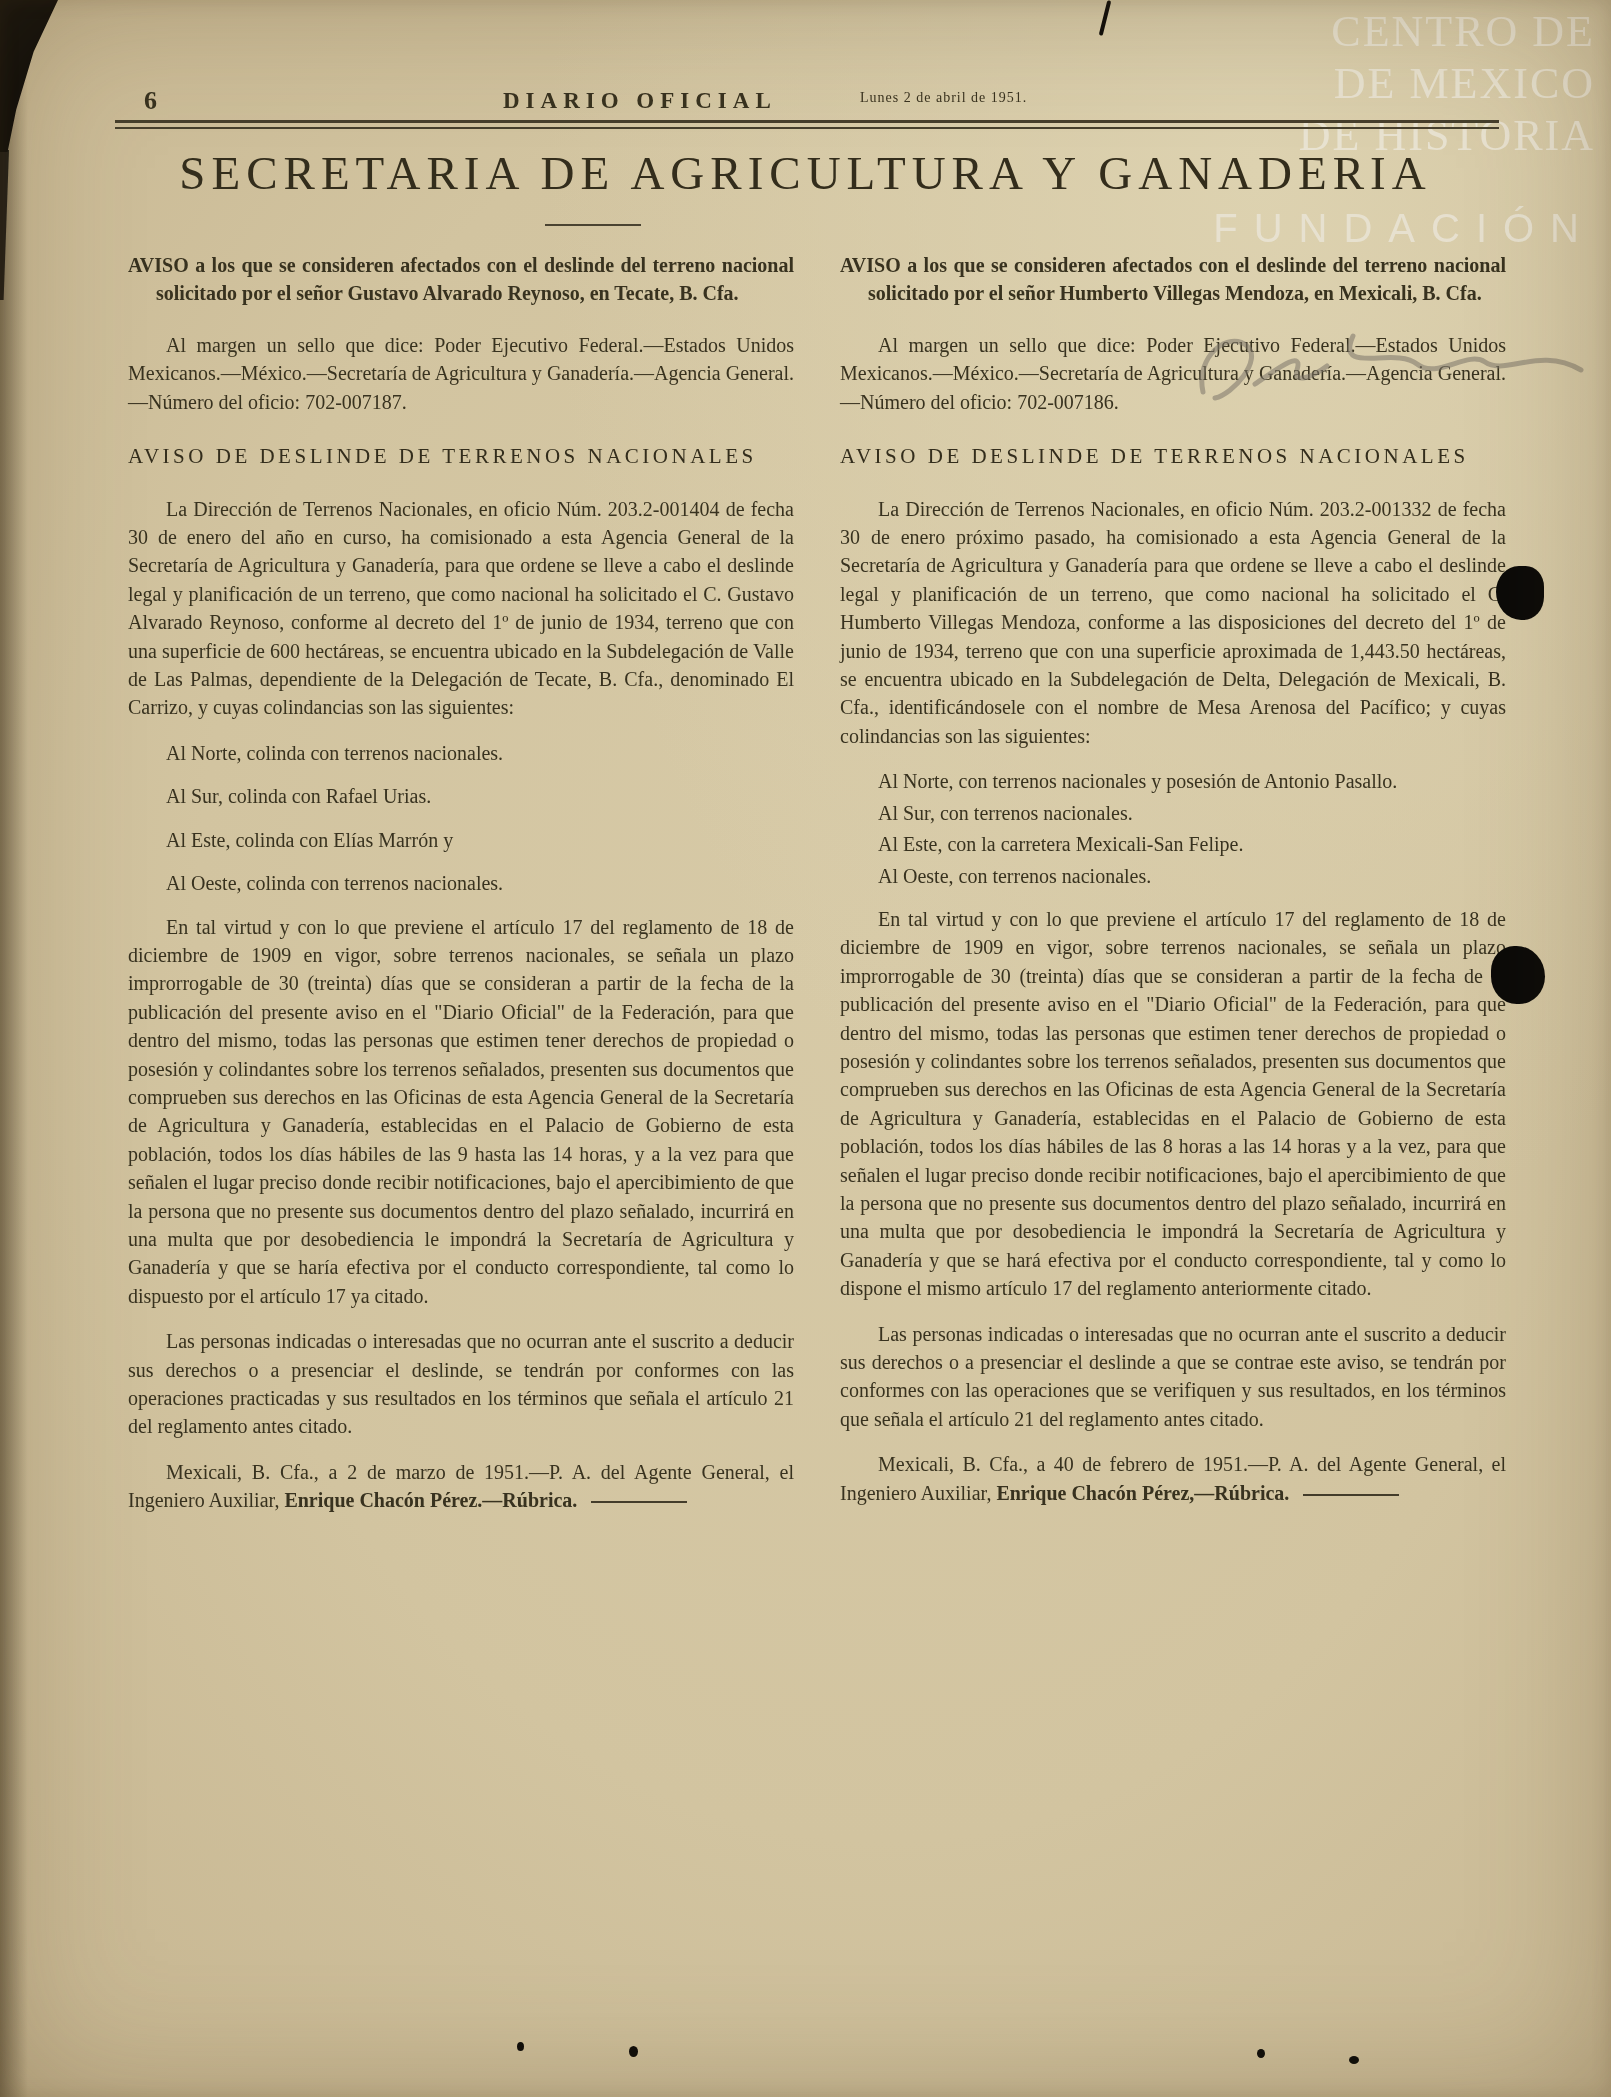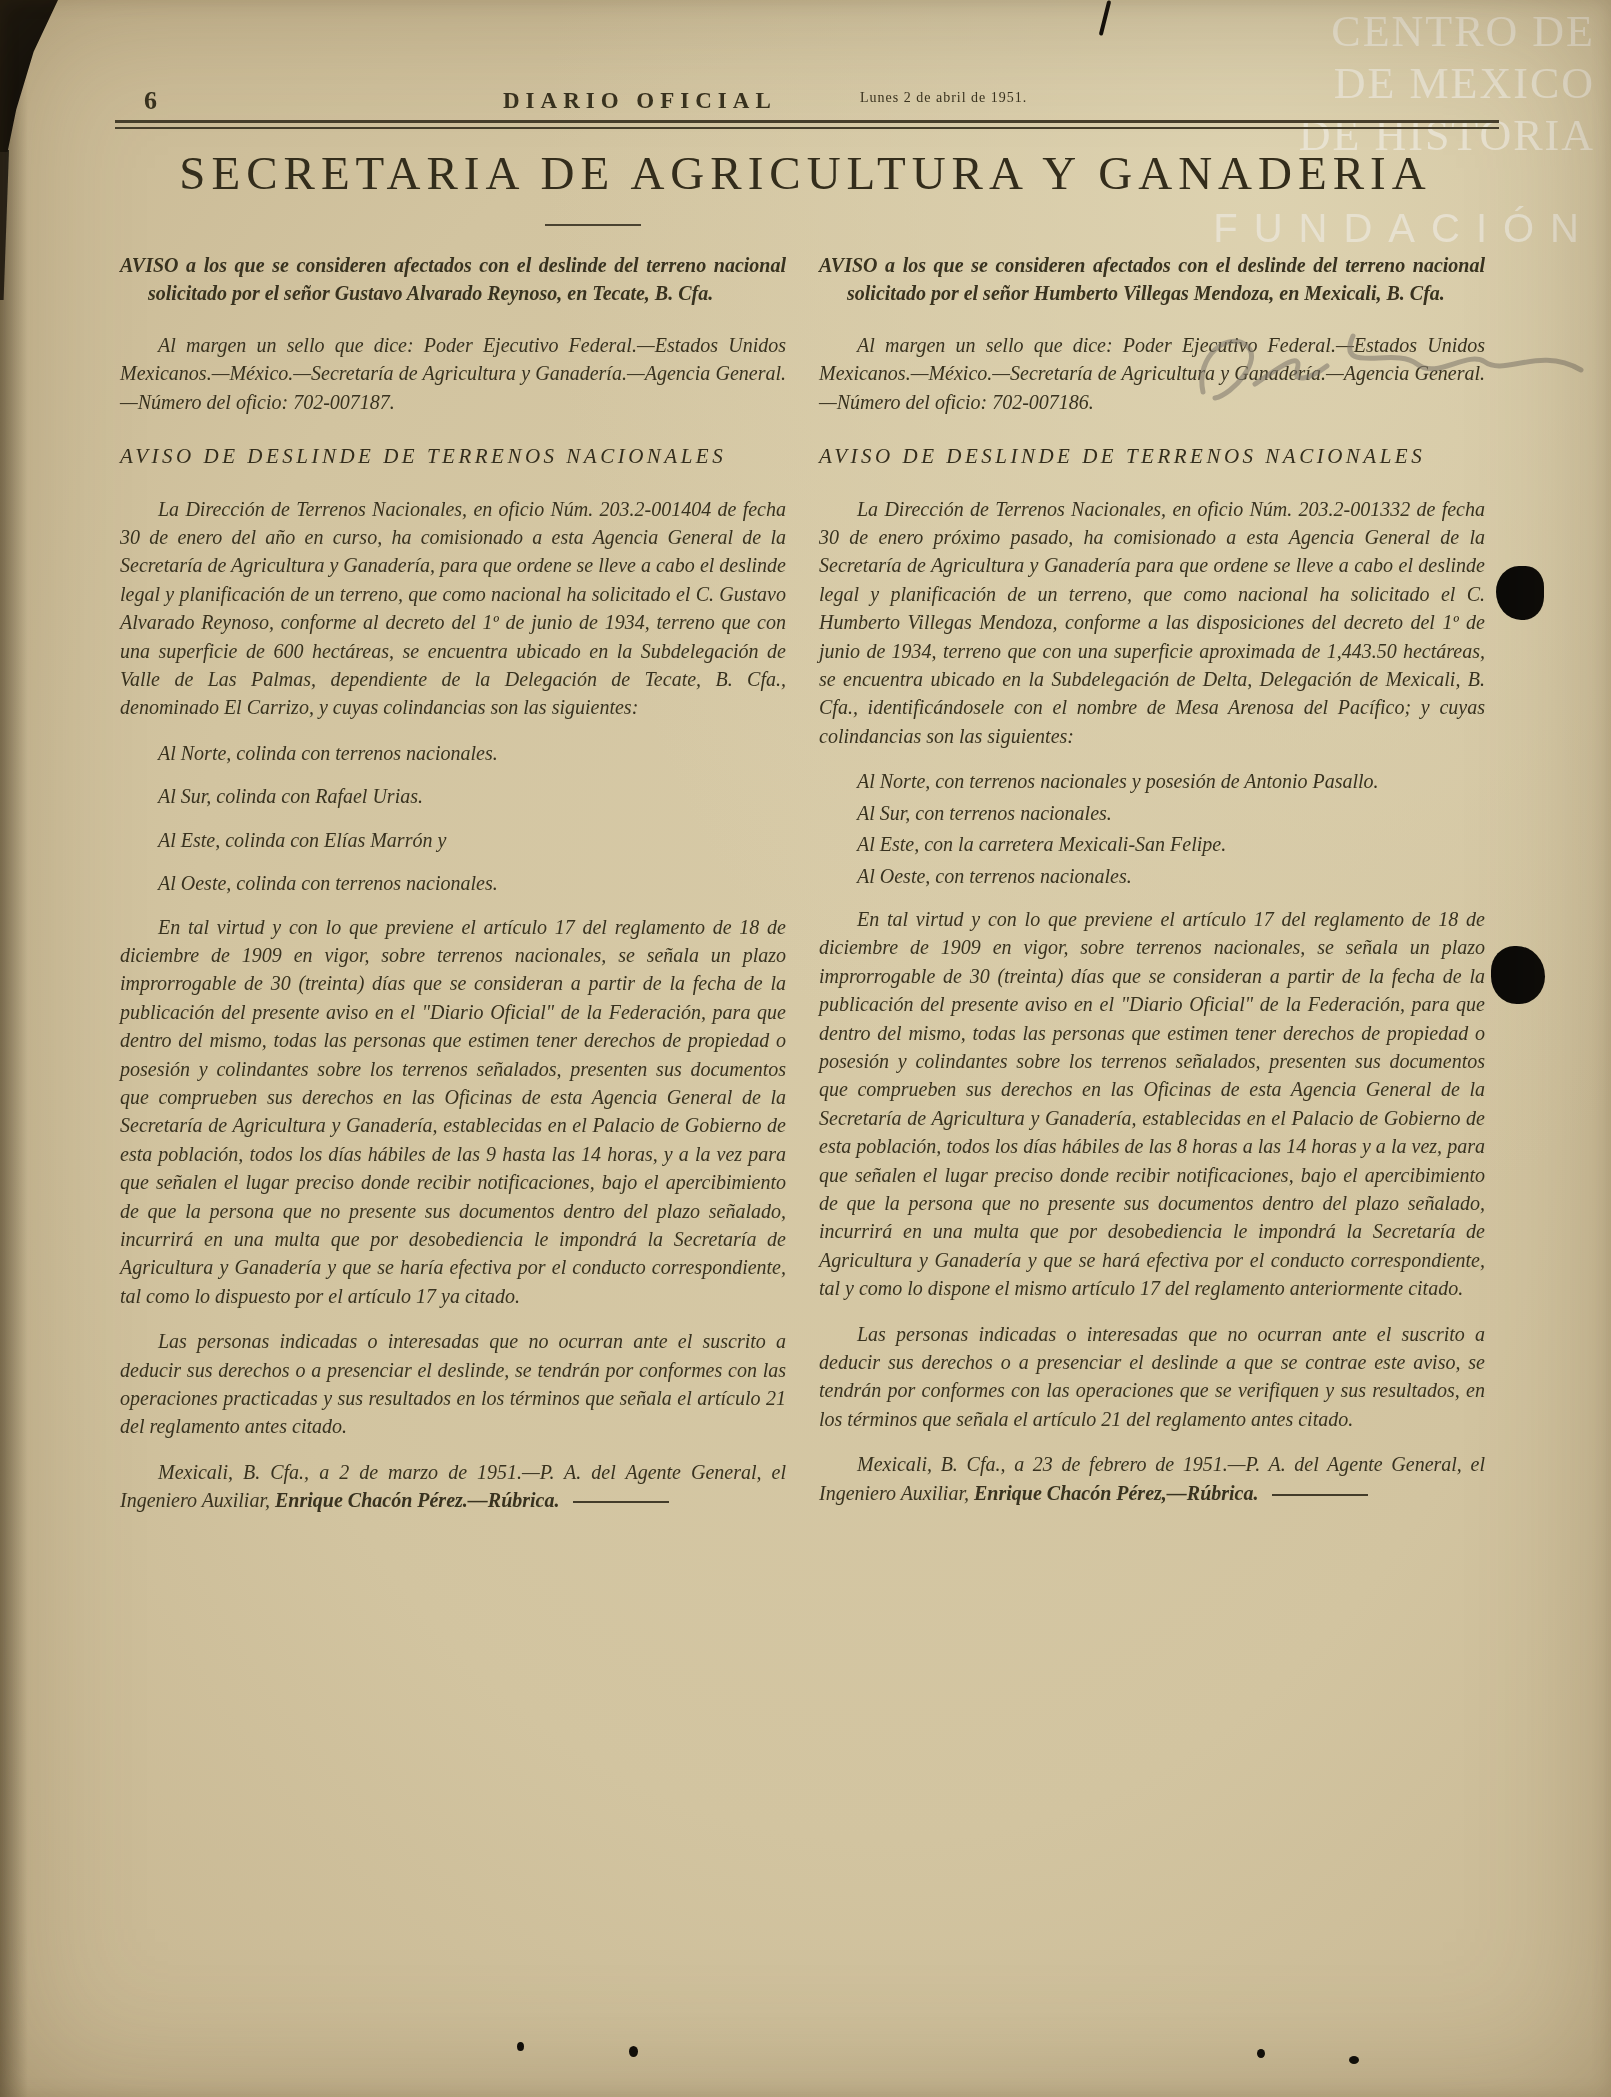--- a/index.html
+++ b/index.html
@@ -27,21 +27,21 @@
   .issue-date{position:absolute;left:742px;top:6px;font-size:14px;letter-spacing:1px;white-space:nowrap;}
   .double-rule{position:absolute;top:120px;left:115px;width:1384px;height:4px;z-index:2;
     border-top:3px solid #463f2c;border-bottom:2px solid #463f2c;}
 
   
   .section-title{position:absolute;top:146px;left:0;width:100%;text-align:center;z-index:2;
     font-size:47px;font-weight:400;letter-spacing:6px;color:#332d1c;white-space:nowrap;}
   .title-rule{position:absolute;top:224px;left:545px;width:96px;border-top:2px solid #4a4331;z-index:2;}
 
   
-  .columns{position:absolute;top:252px;left:120px;width:1378px;display:flex;gap:33px;z-index:2;font-style:italic;}
+  .columns{position:absolute;top:252px;left:128px;width:1378px;display:flex;gap:46px;z-index:2;}
   .col{width:666px;text-align:justify;font-size:20px;line-height:28.4px;}
   .col p{margin:0 0 17px 0;text-indent:38px;}
   .notice-heading{font-weight:bold;text-indent:-28px !important;padding-left:28px;margin-bottom:24px !important;line-height:27.5px;}
   .subheading{font-size:21px;letter-spacing:3.5px;text-indent:0 !important;margin:26px 0 24px 0 !important;white-space:nowrap;color:#332d1c;}
   .boundary{margin-bottom:15px !important;}
   .boundary.tight{margin-bottom:3px !important;}
   .legal{margin-top:6px !important;}
   .closing{margin-top:10px !important;}
   .signature{margin-top:12px !important;}
   .sig-bold{font-weight:bold;}
@@ -116,21 +116,21 @@
       <p class="notice-heading">AVISO a los que se consideren afectados con el deslinde del terreno nacional solicitado por el señor Humberto Villegas Mendoza, en Mexicali, B. Cfa.</p>
       <p>Al margen un sello que dice: Poder Ejecutivo Federal.—Estados Unidos Mexicanos.—México.—Secretaría de Agricultura y Ganadería.—Agencia General.—Número del oficio: 702-007186.</p>
       <p class="subheading">AVISO DE DESLINDE DE TERRENOS NACIONALES</p>
       <p>La Dirección de Terrenos Nacionales, en oficio Núm. 203.2-001332 de fecha 30 de enero próximo pasado, ha comisionado a esta Agencia General de la Secretaría de Agricultura y Ganadería para que ordene se lleve a cabo el deslinde legal y planificación de un terreno, que como nacional ha solicitado el C. Humberto Villegas Mendoza, conforme a las disposiciones del decreto del 1º de junio de 1934, terreno que con una superficie aproximada de 1,443.50 hectáreas, se encuentra ubicado en la Subdelegación de Delta, Delegación de Mexicali, B. Cfa., identificándosele con el nombre de Mesa Arenosa del Pacífico; y cuyas colindancias son las siguientes:</p>
       <p class="boundary tight">Al Norte, con terrenos nacionales y posesión de Antonio Pasallo.</p>
       <p class="boundary tight">Al Sur, con terrenos nacionales.</p>
       <p class="boundary tight">Al Este, con la carretera Mexicali-San Felipe.</p>
       <p class="boundary">Al Oeste, con terrenos nacionales.</p>
       <p class="legal">En tal virtud y con lo que previene el artículo 17 del reglamento de 18 de diciembre de 1909 en vigor, sobre terrenos nacionales, se señala un plazo improrrogable de 30 (treinta) días que se consideran a partir de la fecha de la publicación del presente aviso en el "Diario Oficial" de la Federación, para que dentro del mismo, todas las personas que estimen tener derechos de propiedad o posesión y colindantes sobre los terrenos señalados, presenten sus documentos que comprueben sus derechos en las Oficinas de esta Agencia General de la Secretaría de Agricultura y Ganadería, establecidas en el Palacio de Gobierno de esta población, todos los días hábiles de las 8 horas a las 14 horas y a la vez, para que señalen el lugar preciso donde recibir notificaciones, bajo el apercibimiento de que la persona que no presente sus documentos dentro del plazo señalado, incurrirá en una multa que por desobediencia le impondrá la Secretaría de Agricultura y Ganadería y que se hará efectiva por el conducto correspondiente, tal y como lo dispone el mismo artículo 17 del reglamento anteriormente citado.</p>
       <p class="closing">Las personas indicadas o interesadas que no ocurran ante el suscrito a deducir sus derechos o a presenciar el deslinde a que se contrae este aviso, se tendrán por conformes con las operaciones que se verifiquen y sus resultados, en los términos que señala el artículo 21 del reglamento antes citado.</p>
-      <p class="signature"><span>Mexicali, B. Cfa., a 23 de febrero de 1951.—P. A. del Agente General, el Ingeniero Auxiliar, </span><span class="sig-bold">Enrique Chacón Pérez,—Rúbrica.</span><span class="sig-rule"></span></p>
+      <p class="signature"><span>Mexicali, B. Cfa., a 40 de febrero de 1951.—P. A. del Agente General, el Ingeniero Auxiliar, </span><span class="sig-bold">Enrique Chacón Pérez,—Rúbrica.</span><span class="sig-rule"></span></p>
     </section>
   </div>
 
   <div class="artifact corner-tl"></div>
   <div class="artifact edge-strip"></div>
   <div class="artifact pen-mark"></div>
   <div class="artifact hole-1"></div>
   <div class="artifact hole-2"></div>
   <div class="artifact dot dot-1"></div>
   <div class="artifact dot dot-2"></div>

